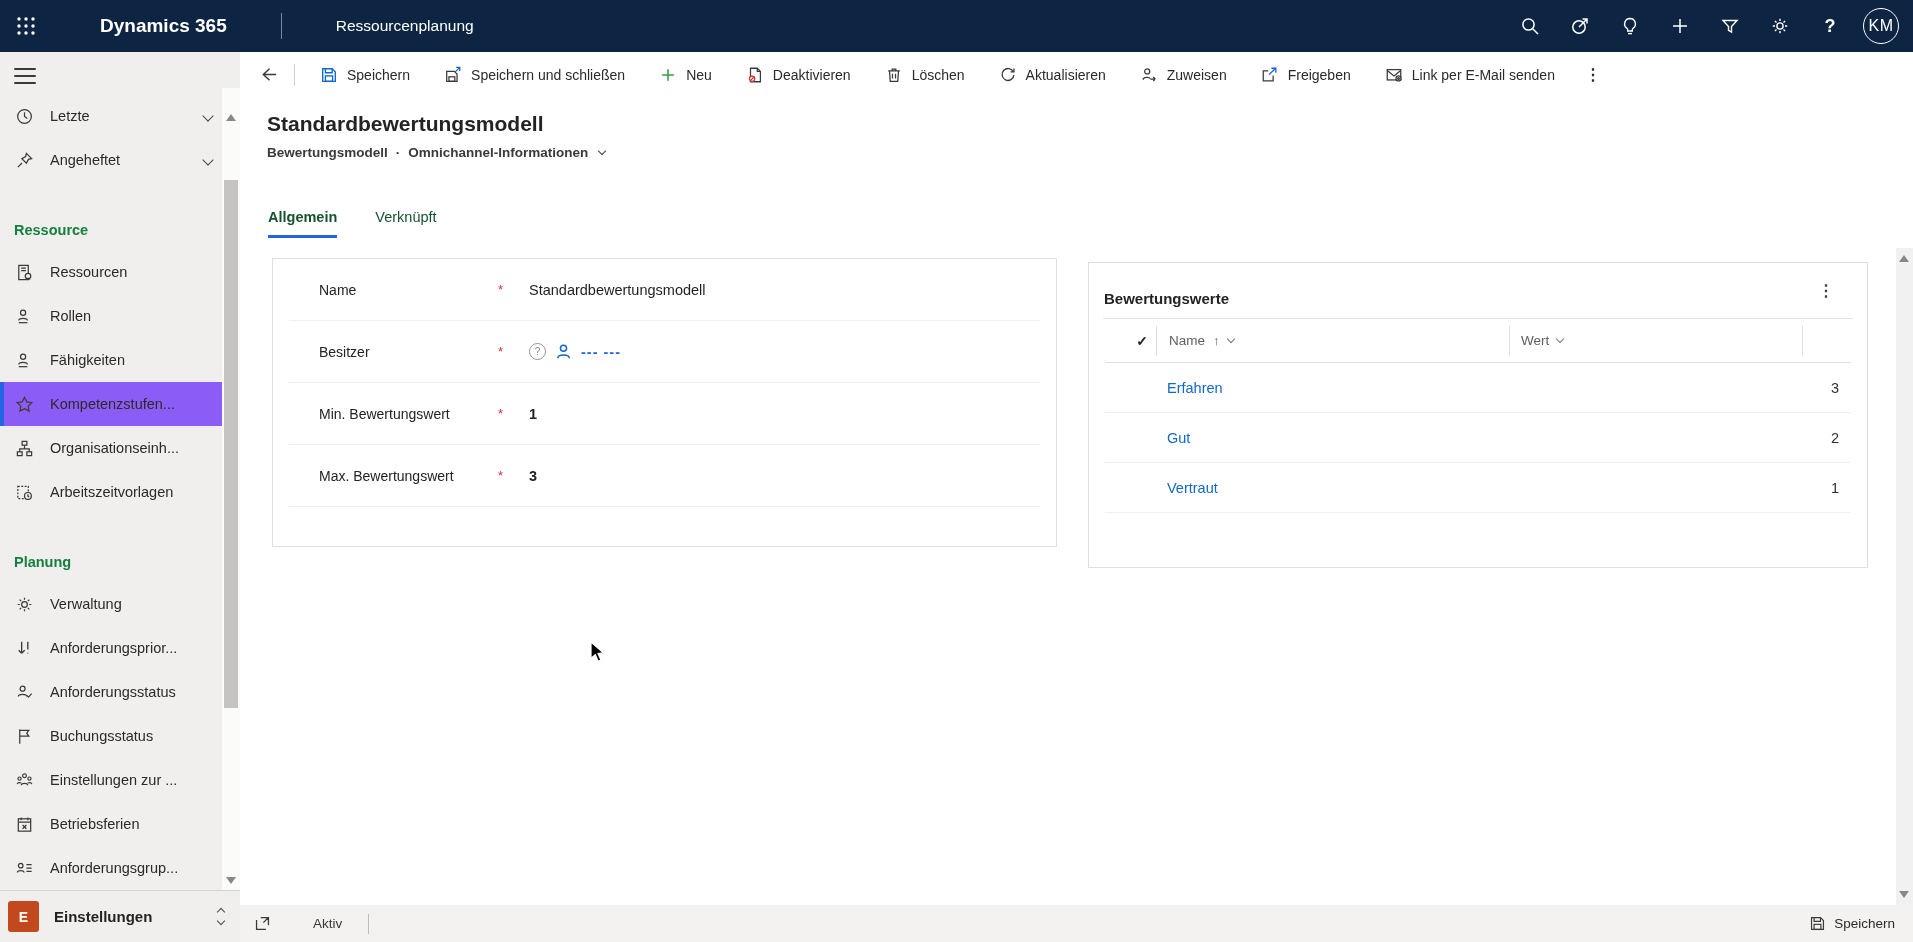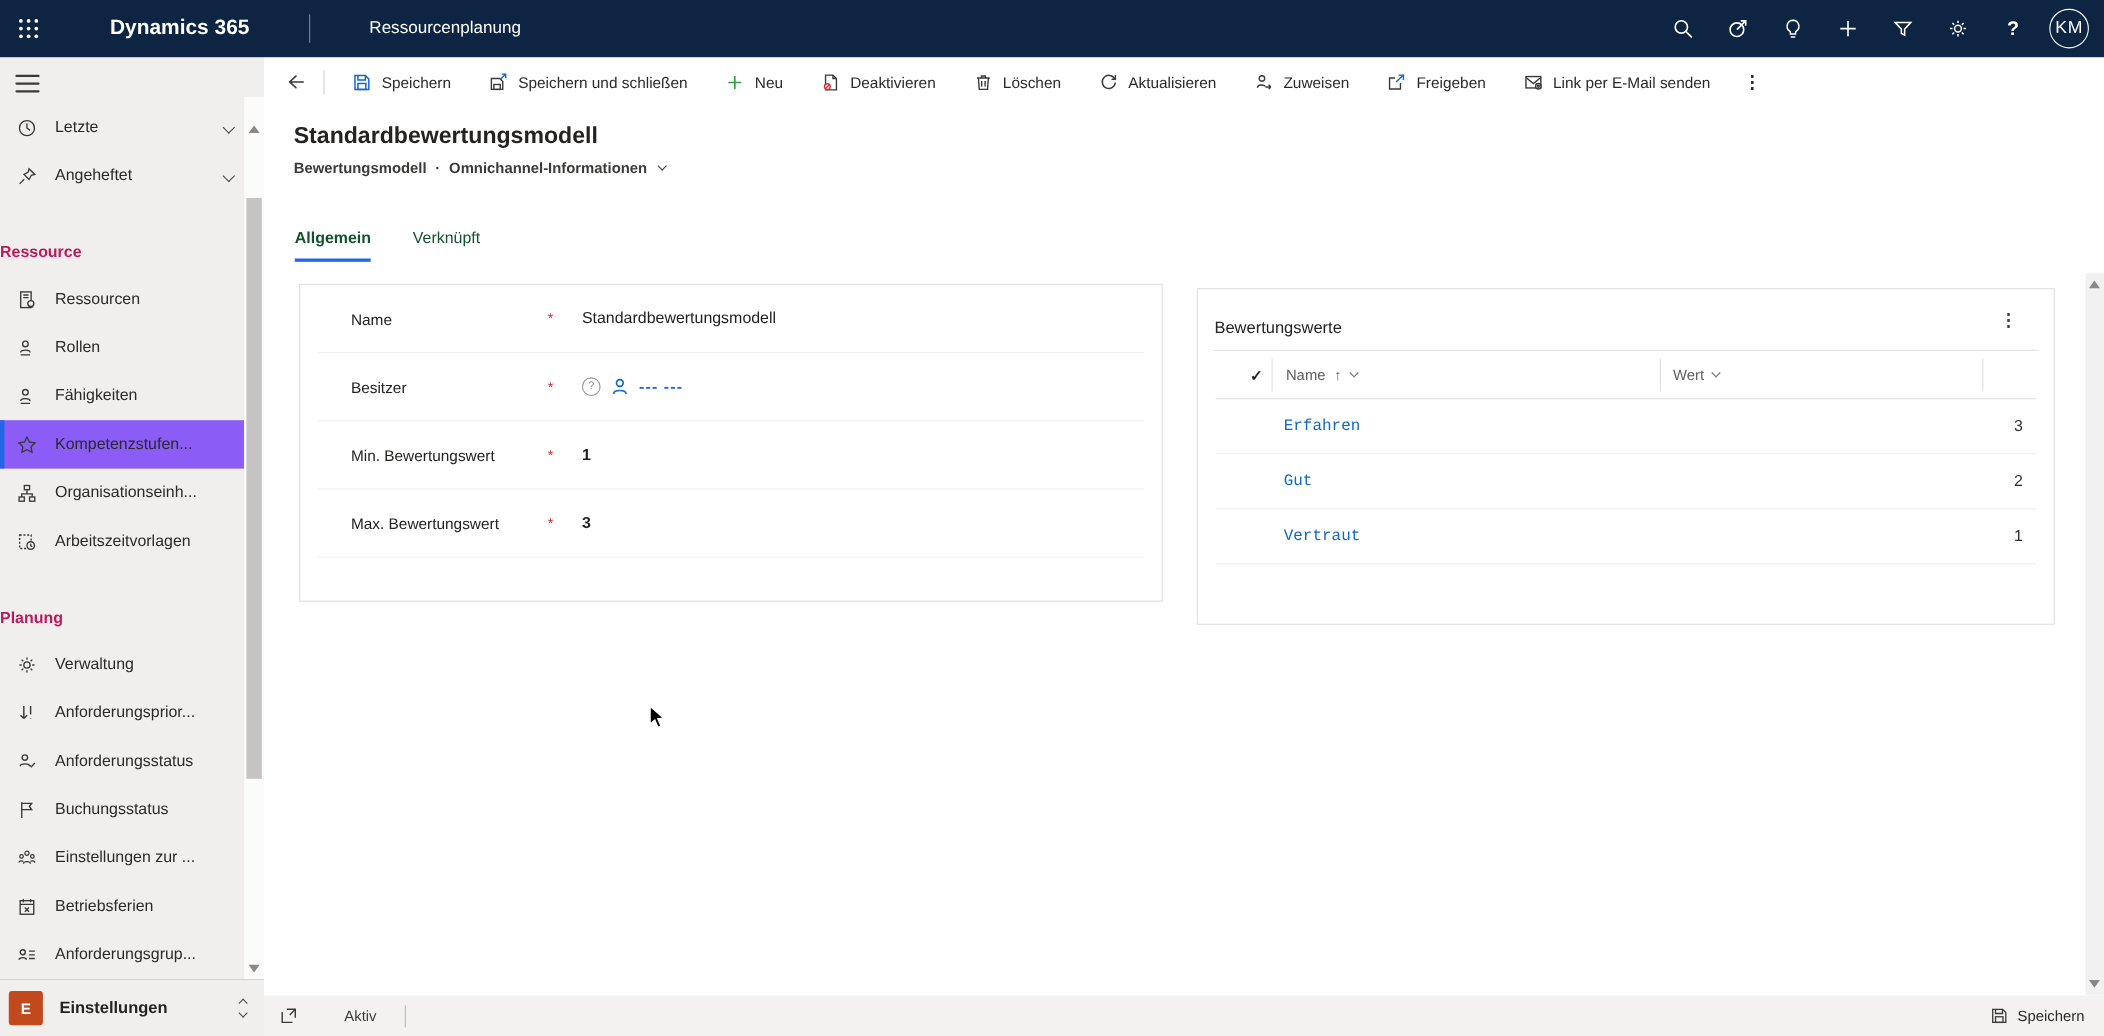--- a/index.html
+++ b/index.html
@@ -20,21 +20,21 @@
   .help-glyph{font-size:18px;font-weight:600;}
   .avatar{width:36px;height:36px;border-radius:50%;border:1.5px solid #fff;display:flex;align-items:center;justify-content:center;font-size:16px;margin:0 14px 0 8px;letter-spacing:.5px;}
 
   
   .sidebar{position:absolute;top:52px;left:0;bottom:0;width:240px;background:#f0efed;z-index:20;}
   .hamburger{position:absolute;top:16px;left:14px;width:22px;height:16px;display:flex;flex-direction:column;justify-content:space-between;}
   .hamburger span{display:block;height:2px;background:#3b3a39;border-radius:1px;}
   .nav-list{position:absolute;top:42px;left:0;width:222px;bottom:52px;overflow:hidden;}
   .nav-row{width:100%;height:44px;display:flex;align-items:center;padding:0 10px 0 14px;gap:16px;font-size:14.5px;color:#2b2a29;}
   .nav-row .lbl{flex:1;white-space:nowrap;overflow:hidden;}
-  .nav-group{margin-top:28px;height:40px;display:flex;align-items:center;font-weight:700;font-size:14.5px;color:#be185d;}
+  .nav-group{margin-top:28px;height:40px;display:flex;align-items:center;padding-left:14px;font-weight:700;font-size:14.5px;color:#15803d;}
   .nav-item.selected{background:#8b5cf6;box-shadow:inset 4px 0 0 #2266e3;}
   .nav-icon{width:20px;height:20px;flex:none;color:#3b3a39;display:flex;align-items:center;justify-content:center;}
   .chv{display:inline-block;width:8px;height:8px;border-right:1.5px solid #4a4948;border-bottom:1.5px solid #4a4948;transform:rotate(45deg);flex:none;}
   .chv.sm{width:6px;height:6px;}
   .side-scroll{position:absolute;top:36px;right:0;width:18px;bottom:52px;background:#fbfbfa;}
   .tri-up{width:0;height:0;border-left:5px solid transparent;border-right:5px solid transparent;border-bottom:7px solid #8a8886;}
   .tri-down{width:0;height:0;border-left:5px solid transparent;border-right:5px solid transparent;border-top:7px solid #8a8886;}
   .side-scroll .tri-up{position:absolute;top:26px;left:4px;}
   .side-scroll .thumb{position:absolute;top:92px;left:2px;width:14px;height:528px;background:#c6c4c2;}
   .side-scroll .tri-down{position:absolute;bottom:6px;left:4px;}
@@ -69,32 +69,32 @@
   .flabel{width:179px;font-size:14px;color:#242322;flex:none;}
   .fstar{width:14px;flex:none;color:#d13438;font-size:13px;margin-right:17px;}
   .fvalue{font-size:14.5px;color:#201f1e;display:flex;align-items:center;gap:8px;}
   .fvalue.bold{font-weight:700;}
   .owner-presence{width:17px;height:17px;border-radius:50%;border:1.3px solid #979593;color:#8a8886;font-size:10px;display:flex;align-items:center;justify-content:center;flex:none;}
   .owner-dashes{color:#2266e3;font-weight:700;letter-spacing:1px;}
 
   
   .card-grid{position:absolute;left:848px;top:210px;width:780px;height:306px;border:1px solid #e1dfdd;background:#fff;}
   .grid-head{height:55px;display:flex;align-items:center;padding:0 0 0 15px;}
-  .grid-title{font-size:15px;font-weight:400;color:#242322;flex:1;margin-top:15px;}
+  .grid-title{font-size:15px;font-weight:700;color:#242322;flex:1;margin-top:15px;}
   .grid-more{width:22px;text-align:center;font-size:16px;font-weight:700;color:#42413f;margin-right:30px;}
   .grid-divider{border-top:1px solid #e6e4e2;margin:0 14px;}
   .grid-thead{height:44px;margin:0 16px;border-bottom:1px solid #e3e1df;display:flex;align-items:center;font-size:13.5px;color:#605e5c;}
   .th{height:30px;display:flex;align-items:center;}
   .th-check{width:51px;justify-content:flex-end;padding-right:8px;color:#201f1e;font-weight:700;font-size:14px;}
   .th-name{width:353px;padding-left:12px;gap:8px;border-left:1px solid #e1dfdd;}
   .th-wert{width:294px;padding-left:11px;gap:8px;border-left:1px solid #e1dfdd;border-right:1px solid #e1dfdd;}
   .sort-asc{font-size:13px;color:#605e5c;}
   .th .chv{border-color:#797775;margin-top:-3px;}
   .grow{height:50px;margin:0 16px;border-bottom:1px solid #f0efee;display:flex;align-items:center;}
-  .gname{flex:1;padding-left:62px;font-family:Liberation Mono, monospace;}
+  .gname{flex:1;padding-left:62px;}
   .gname .link{color:#1168c7;font-size:14.5px;cursor:pointer;}
   .gval{width:294px;text-align:right;padding-right:12px;font-size:14.5px;color:#323130;}
 
   .main-scroll{position:absolute;top:196px;right:0;bottom:0;width:17px;background:#f1f1f1;}
   .main-scroll .tri-up{position:absolute;top:7px;left:3px;}
   .main-scroll .tri-down{position:absolute;bottom:7px;left:3px;}
 
   
   .statusbar{position:absolute;left:240px;right:0;bottom:0;height:37px;background:#f3f2f1;display:flex;align-items:center;padding:0 18px 0 14px;font-size:13.5px;color:#3b3a39;z-index:25;}
   .sb-expand{color:#3b3a39;display:flex;align-items:center;}

